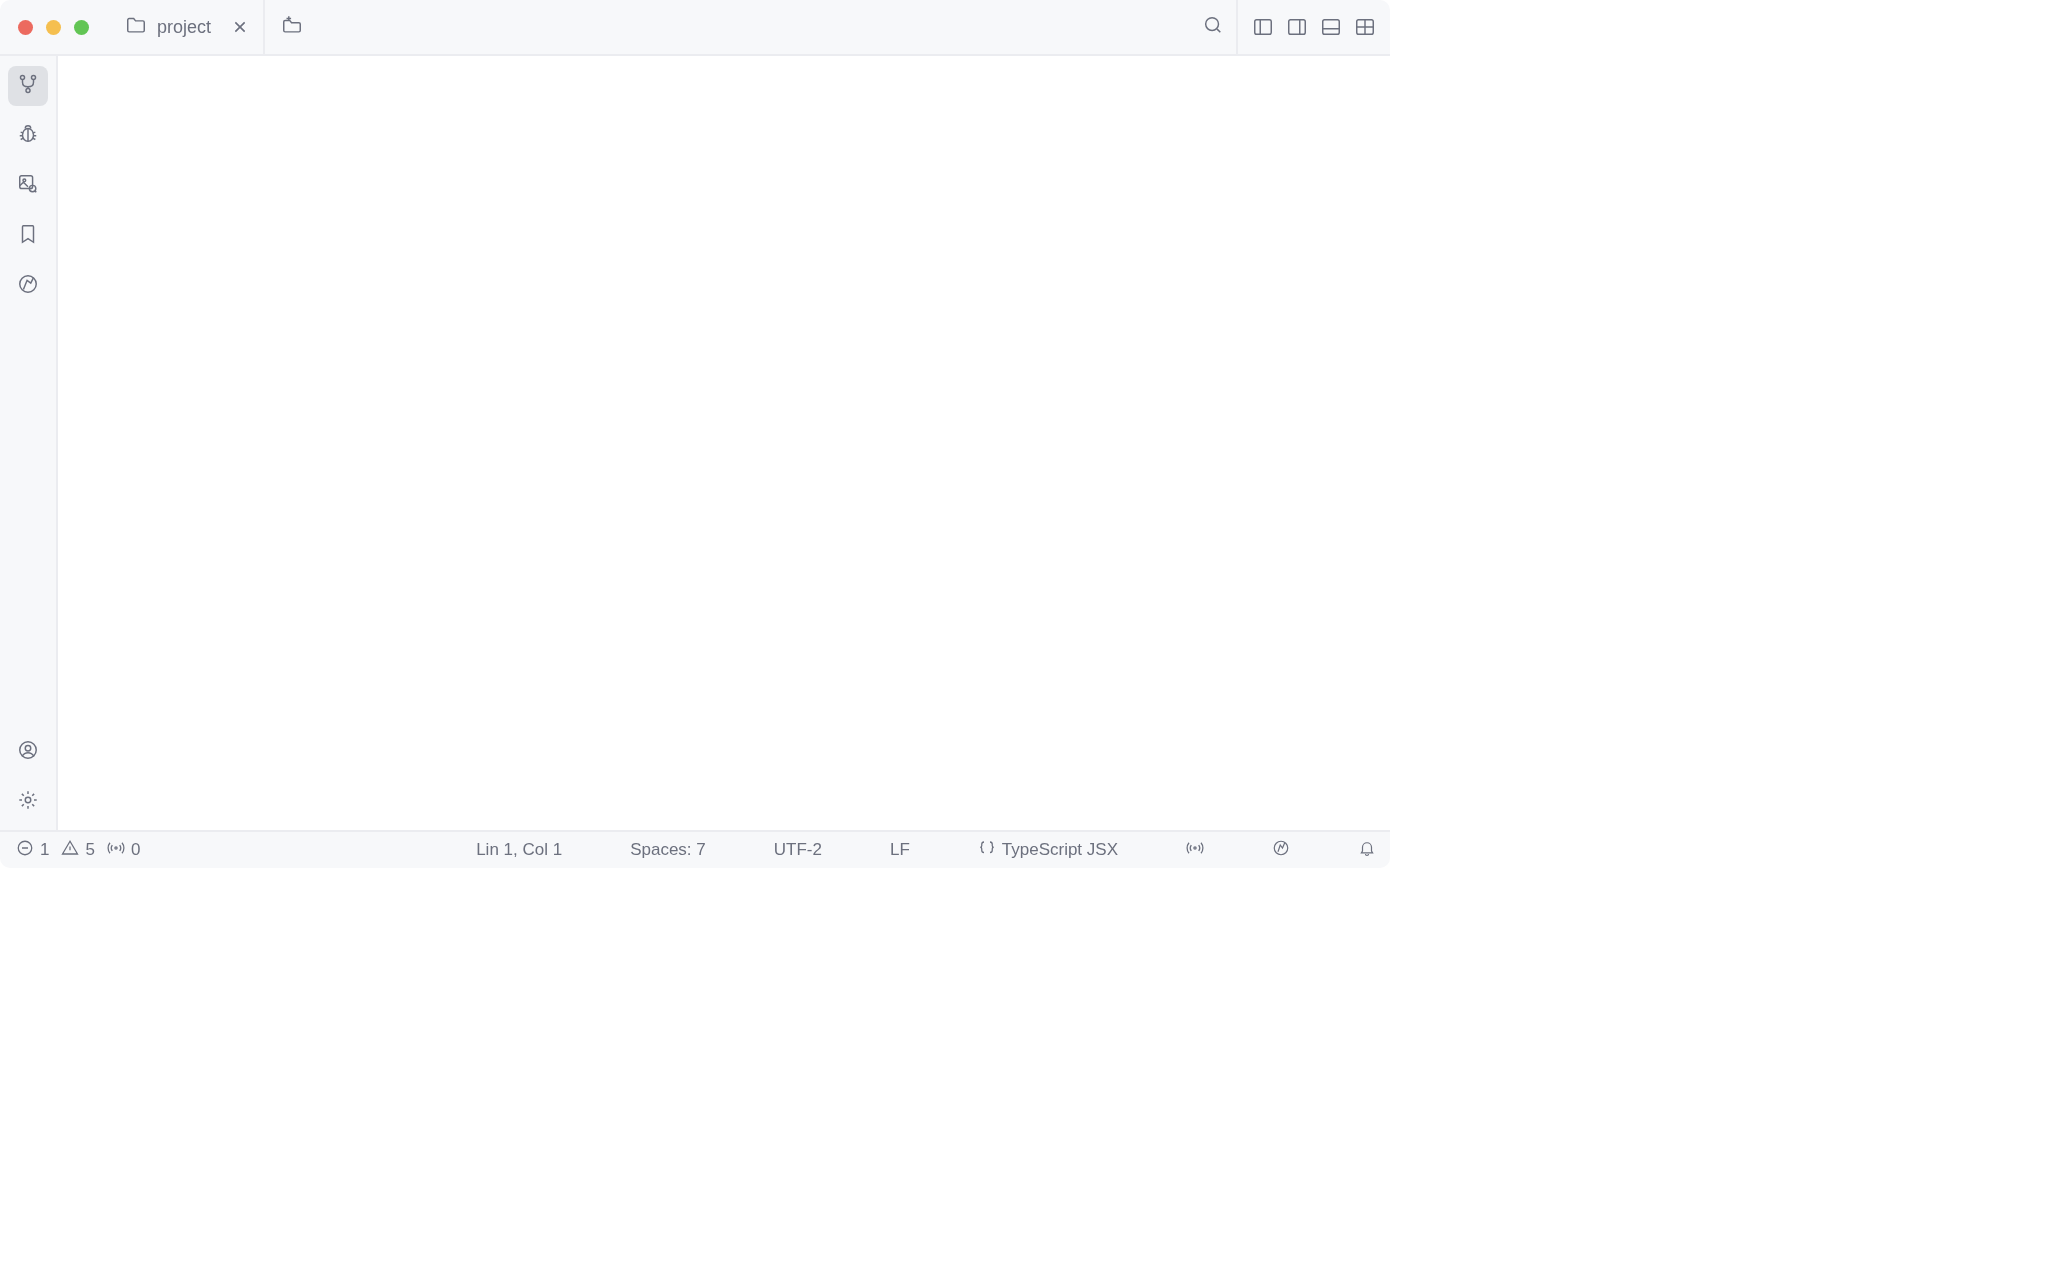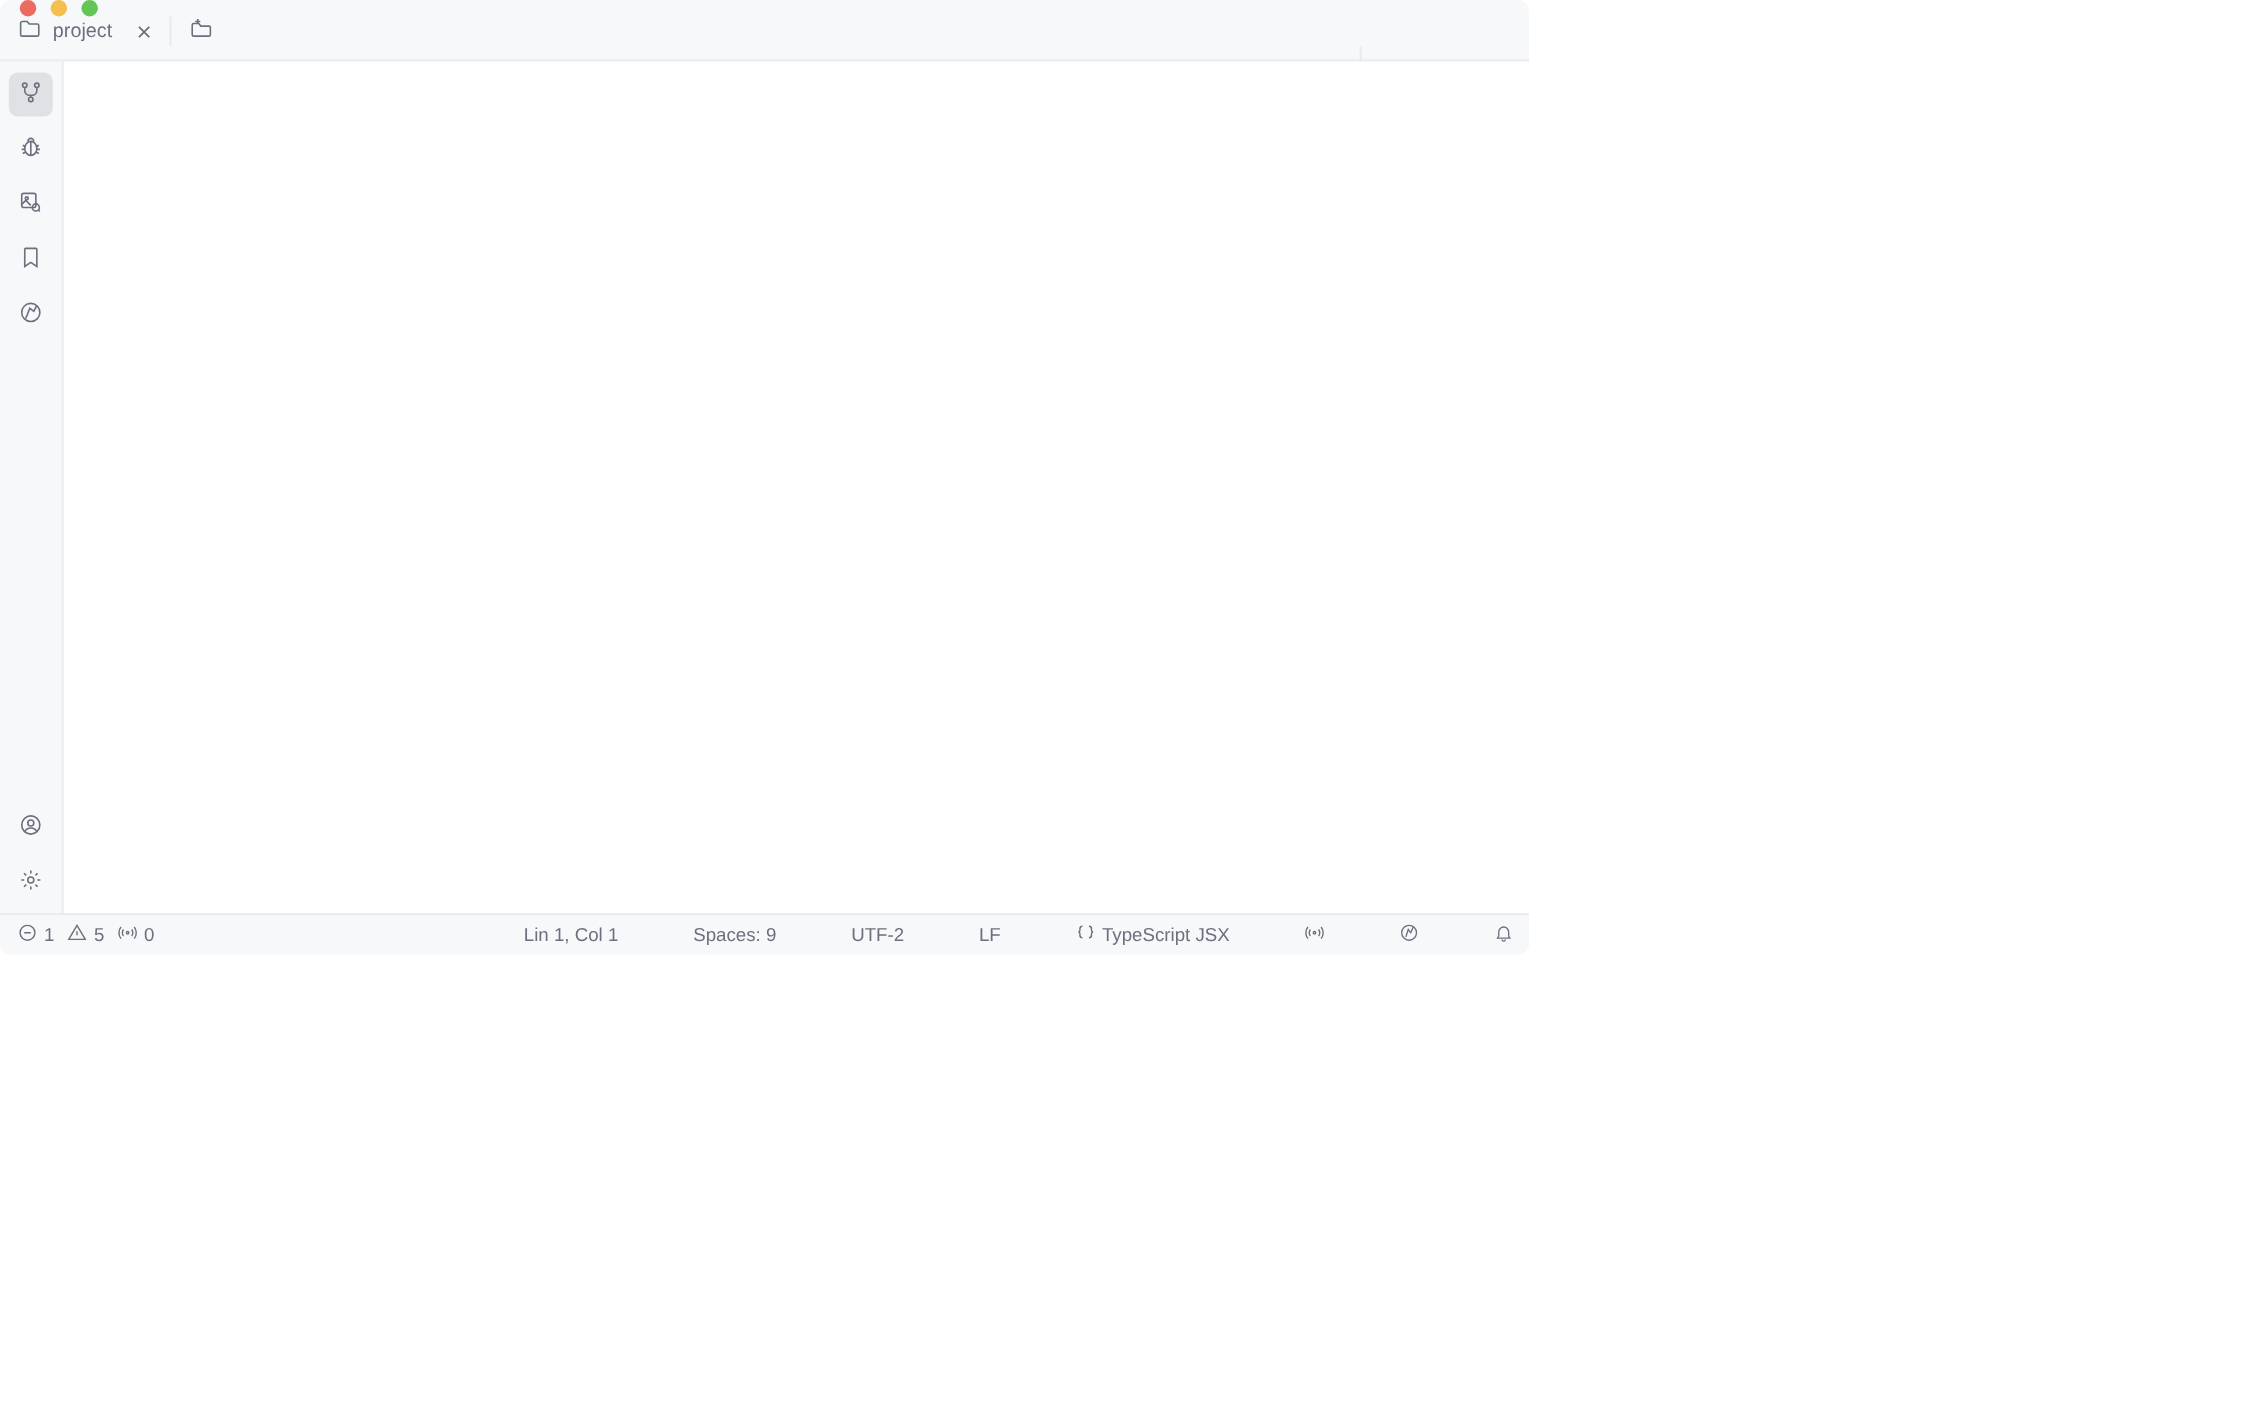--- a/index.html
+++ b/index.html
@@ -20,21 +20,20 @@
     display: flex;
     flex-direction: column;
     border-radius: 10px;
   }
   .titlebar {
     height: 56px;
     background: var(--bg);
     border-bottom: 2px solid var(--border);
     display: flex;
     align-items: stretch;
-    flex-direction: column;
   }
   .traffic {
     display: flex;
     align-items: center;
     gap: 13px;
     padding-left: 18px;
     padding-right: 20px;
   }
   .dot { width: 15px; height: 15px; border-radius: 50%; }
   .dot.red { background: #ec6a5f; }
@@ -295,21 +294,21 @@
         </svg>
     </span>
     <span>0</span>
   </div>
 
   <div class="status-right">
     <div class="status-group">
       <span>Lin 1, Col 1</span>
     </div>
     <div class="status-group">
-      <span>Spaces: 9</span>
+      <span>Spaces: 7</span>
     </div>
     <div class="status-group">
       <span>UTF-2</span>
     </div>
     <div class="status-group">
       <span>LF</span>
     </div>
     <div class="status-group">
       <span>
         <svg viewBox="0 0 24 24" fill="none" stroke="currentColor" stroke-width="1.7">

